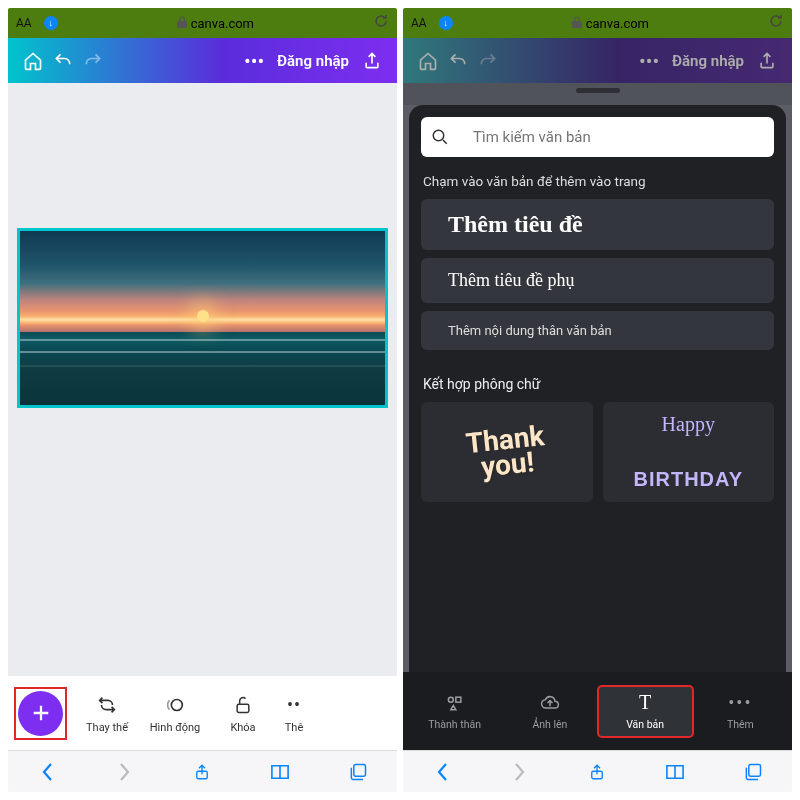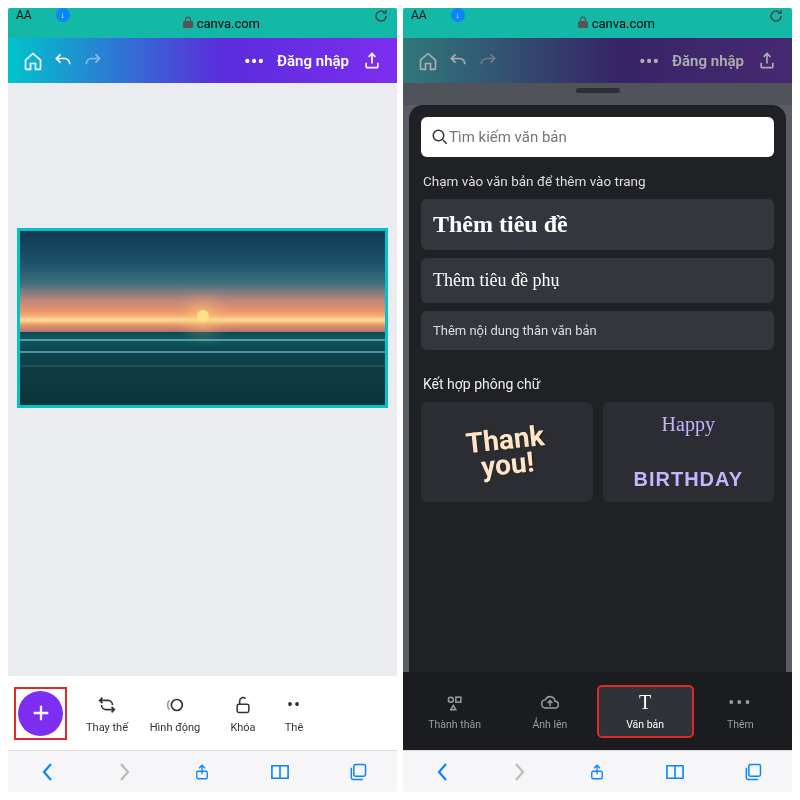--- a/index.html
+++ b/index.html
@@ -1,19 +1,19 @@
 <!DOCTYPE html>
 <html><head>
 <meta charset="utf-8">
 <style>
   *{box-sizing:border-box;margin:0;padding:0;font-family:-apple-system,BlinkMacSystemFont,"Segoe UI",Roboto,sans-serif;}
   body{width:800px;height:800px;background:#fff;display:flex;gap:6px;padding:8px;}
   .phone{flex:1;height:100%;background:#fff;display:flex;flex-direction:column;border-radius:2px;overflow:hidden;}
   
-  .addr{height:30px;background:#14b8a6;display:flex;padding:0 8px;font-size:13px;color:#333;gap:24px;}
+  .addr{height:30px;background:#4d7c0f;display:flex;align-items:center;padding:0 8px;font-size:13px;color:#333;gap:12px;}
   .addr .aa{font-size:12px;color:#111;}
   .addr .dl{width:14px;height:14px;border-radius:50%;background:#0a84ff;display:flex;align-items:center;justify-content:center;color:#fff;font-size:9px;}
   .addr .url{flex:1;text-align:center;display:flex;align-items:center;justify-content:center;gap:4px;color:#000;}
   .addr .lock{font-size:10px;color:#555;}
   .addr .rl{font-size:15px;color:#444;}
   
   .topbar{height:45px;background:linear-gradient(90deg,#00c4cc 0%,#5b2cdb 55%,#7d2ef0 100%);display:flex;align-items:center;padding:0 10px;color:#fff;}
   .topbar.dim{filter:saturate(.55) brightness(.68);}
   .tbtn{width:30px;height:30px;display:flex;align-items:center;justify-content:center;cursor:pointer;}
   .tbtn.disabled{opacity:.45;}
@@ -44,25 +44,25 @@
   
   .safbar{height:42px;background:#f6f6f8;border-top:1px solid #ddd;display:flex;align-items:center;justify-content:space-around;color:#0a84ff;}
   .safbar .sb{width:24px;height:24px;display:flex;align-items:center;justify-content:center;}
   .safbar .sb.gray{color:#bbb;}
 
   
   .right-main{flex:1;background:#5b5d66;position:relative;display:flex;flex-direction:column;}
   .sheet-handle{height:22px;display:flex;align-items:flex-start;justify-content:center;background:rgba(80,82,90,.9);}  
   .handle-bar{width:44px;height:5px;background:#2d2f34;border-radius:3px;margin-top:5px;}
   .sheet{flex:1;background:#1f2125;border-radius:14px 14px 0 0;margin:0 6px;display:flex;flex-direction:column;padding:12px 12px 0;color:#fff;overflow:hidden;}
-  .search{height:40px;background:#fff;border-radius:6px;display:flex;align-items:center;padding:0 10px;gap:0;color:#333;}
+  .search{height:40px;background:#fff;border-radius:6px;display:flex;align-items:center;padding:0 10px;gap:24px;color:#333;}
   .search svg{flex:0 0 auto;}
   .search input{border:none;outline:none;font-size:15px;flex:1;color:#777;background:transparent;}
   .hint{margin:16px 2px 10px;font-size:13.5px;color:#ddd;}
-  .txtopt{background:#33363c;border-radius:6px;padding:12px 12px;margin-bottom:8px;cursor:pointer;}
+  .txtopt{background:#33363c;border-radius:6px;padding:12px 27px;margin-bottom:8px;cursor:pointer;}
   .txtopt.h1{font-family:"Times New Roman",Georgia,serif;font-weight:700;font-size:24px;}
   .txtopt.h2{font-family:"Times New Roman",Georgia,serif;font-size:18px;}
   .txtopt.body{font-size:13px;color:#ddd;}
   .combo-label{margin:18px 2px 10px;font-size:14px;color:#eee;}
   .combo-row{display:flex;gap:10px;align-items:stretch;height:100px;}
   .combo{flex:1;background:#2b2d33;border-radius:6px;display:flex;align-items:center;justify-content:center;}
   .thank{font-family:"Brush Script MT","Comic Sans MS",cursive;font-weight:700;font-size:28px;line-height:.9;color:#ffe6c8;text-shadow:2px 2px 0 #2a2a2a;transform:rotate(-6deg);text-align:center;}
   .bday{color:#c4b5fd;text-align:center;}
   .bday .hp{font-family:"Brush Script MT",cursive;font-size:20px;}
   .bday .bd{font-family:Arial,sans-serif;font-weight:800;font-size:20px;letter-spacing:1px;margin-top:32px;}

